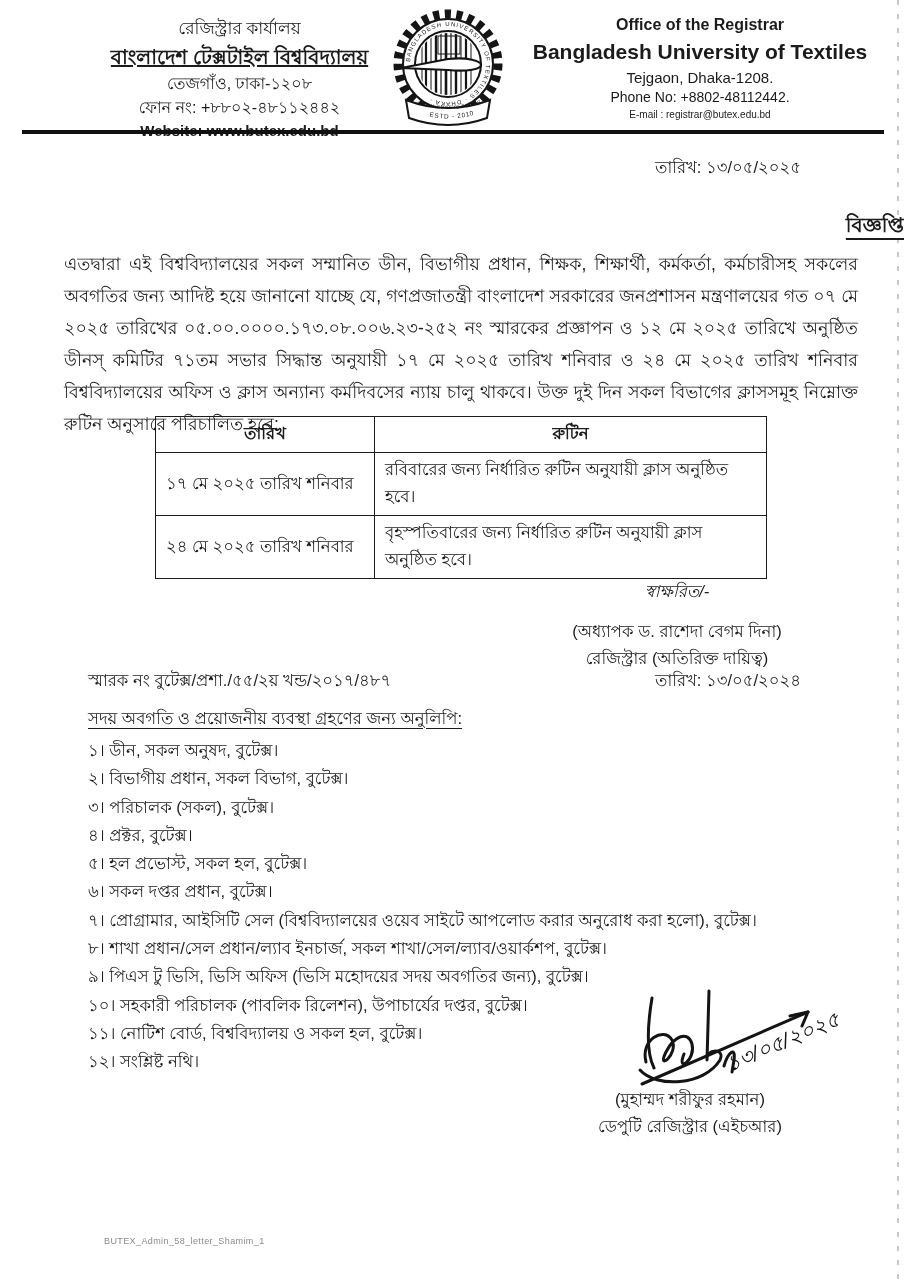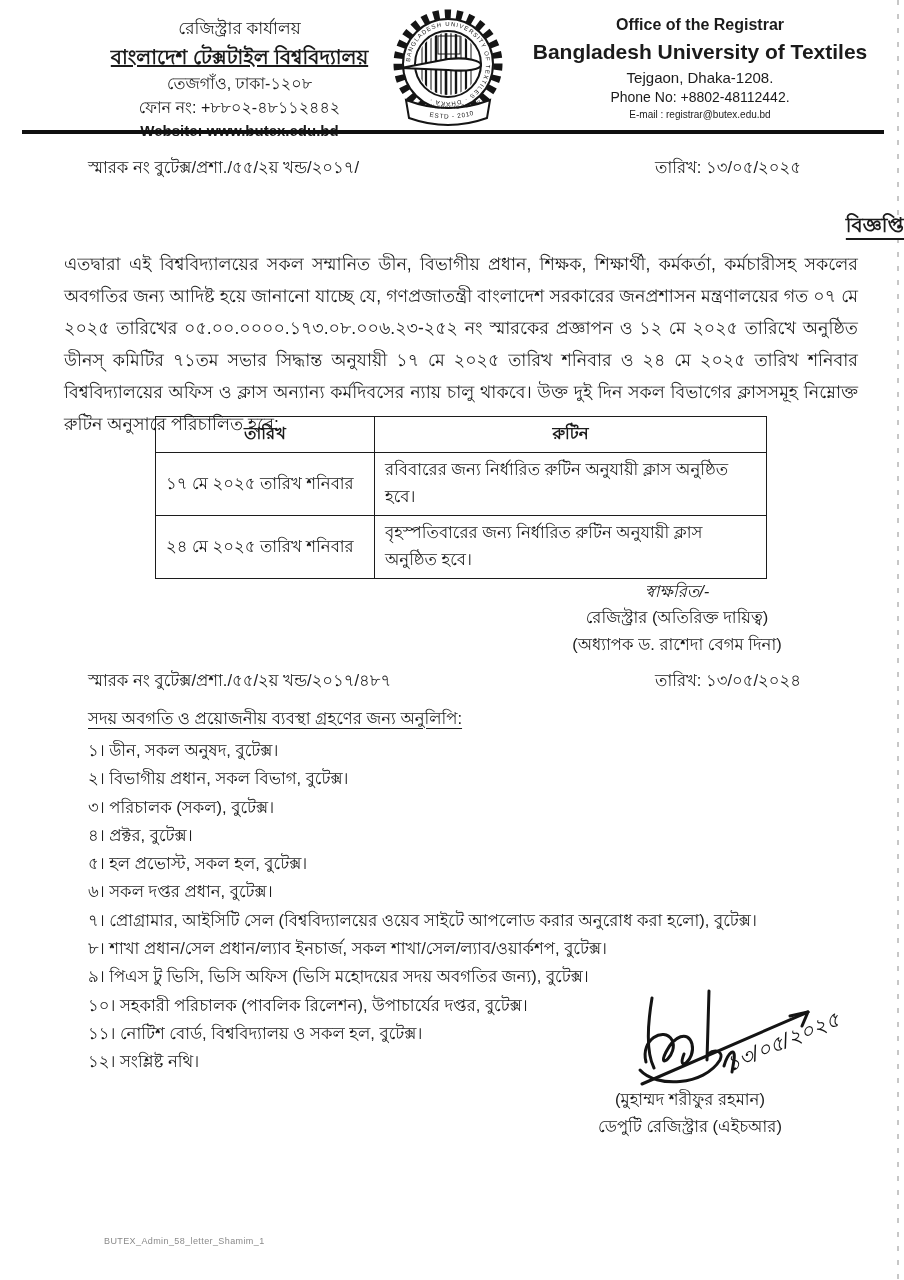--- a/index.html
+++ b/index.html
@@ -41,21 +41,21 @@
   .para{left:64px;top:248px;width:794px;font-size:17.5px;line-height:32px;text-align:justify;}
   
   table.routine{position:absolute;left:155px;top:416px;width:612px;border-collapse:collapse;
     font-size:16.5px;}
   table.routine th,table.routine td{border:1.6px solid #1c1c1c;padding:4px 10px;height:24px;}
   table.routine th{font-weight:bold;text-align:center;}
   td.c-date{text-align:left;width:198px;}
   td.c-routine{text-align:left;padding-left:14px;}
   
   .sig1{left:552px;top:578px;width:250px;text-align:center;font-size:16.5px;line-height:1.6;}
-  .sig1 .signed{font-style:italic;}
+  .sig1 .signed{font-style:italic;margin-bottom:14px;}
   
   .copy-head{left:88px;top:706px;font-size:16.5px;text-decoration:underline;text-underline-offset:4px;}
   .copy-list{left:88px;top:736px;width:780px;font-size:16.5px;}
   .copy-list .item{height:28.3px;line-height:28.3px;white-space:nowrap;}
   
   .sig2-svg{left:612px;top:988px;width:235px;height:108px;}
   .sig2{left:560px;top:1086px;width:260px;text-align:center;font-size:16.5px;line-height:1.65;}
   
   .footer{left:104px;top:1236px;font-size:9px;color:#8a8a8a;
     font-family:"Liberation Sans",sans-serif;letter-spacing:.4px;}
@@ -121,21 +121,20 @@
   <div class="abs hdr-right">
     <div class="r1">Office of the Registrar</div>
     <div class="r2">Bangladesh University of Textiles</div>
     <div class="r3">Tejgaon, Dhaka-1208.</div>
     <div class="r4">Phone No: +8802-48112442.</div>
     <div class="r5">E-mail : registrar@butex.edu.bd</div>
   </div>
 
   <div class="abs rule"></div>
 
-  <div class="abs memo memo1-no bn">স্মারক নং বুটেক্স/প্রশা./৫৫/২য় খন্ড/২০১৭/</div>
   <div class="abs memo memo1-date bn">তারিখ: ১৩/০৫/২০২৫</div>
 
   <div class="abs title bn">
     <span>বিজ্ঞপ্তি</span>
   </div>
 
   <div class="abs para bn">এতদ্বারা এই বিশ্ববিদ্যালয়ের সকল সম্মানিত ডীন, বিভাগীয় প্রধান, শিক্ষক, শিক্ষার্থী, কর্মকর্তা, কর্মচারীসহ সকলের অবগতির জন্য আদিষ্ট হয়ে জানানো যাচ্ছে যে, গণপ্রজাতন্ত্রী বাংলাদেশ সরকারের জনপ্রশাসন মন্ত্রণালয়ের গত ০৭ মে ২০২৫ তারিখের ০৫.০০.০০০০.১৭৩.০৮.০০৬.২৩-২৫২ নং স্মারকের প্রজ্ঞাপন ও ১২ মে ২০২৫ তারিখে অনুষ্ঠিত ডীনস্ কমিটির ৭১তম সভার সিদ্ধান্ত অনুযায়ী ১৭ মে ২০২৫ তারিখ শনিবার ও ২৪ মে ২০২৫ তারিখ শনিবার বিশ্ববিদ্যালয়ের অফিস ও ক্লাস অন্যান্য কর্মদিবসের ন্যায় চালু থাকবে। উক্ত দুই দিন সকল বিভাগের ক্লাসসমূহ নিম্নোক্ত রুটিন অনুসারে পরিচালিত হবে:</div>
 
   <table class="routine bn">
     <tbody>
@@ -149,22 +148,22 @@
     </tr>
     <tr>
       <td class="c-date">২৪ মে ২০২৫ তারিখ শনিবার</td>
       <td class="c-routine">বৃহস্পতিবারের জন্য নির্ধারিত রুটিন অনুযায়ী ক্লাস অনুষ্ঠিত হবে।</td>
     </tr>
   </tbody>
     </table>
 
   <div class="abs sig1 bn">
     <div class="signed">স্বাক্ষরিত/-</div>
+    <div>(অধ্যাপক ড. রাশেদা বেগম দিনা)</div>
     <div>রেজিস্ট্রার (অতিরিক্ত দায়িত্ব)</div>
-    <div>(অধ্যাপক ড. রাশেদা বেগম দিনা)</div>
   </div>
 
   <div class="abs memo memo2-no bn">স্মারক নং বুটেক্স/প্রশা./৫৫/২য় খন্ড/২০১৭/৪৮৭</div>
   <div class="abs memo memo2-date bn">তারিখ: ১৩/০৫/২০২৪</div>
 
   <div class="abs copy-head bn">সদয় অবগতি ও প্রয়োজনীয় ব্যবস্থা গ্রহণের জন্য অনুলিপি:</div>
   <div class="abs copy-list bn">
     <div class="item">১। ডীন, সকল অনুষদ, বুটেক্স।</div>
     <div class="item">২। বিভাগীয় প্রধান, সকল বিভাগ, বুটেক্স।</div>
     <div class="item">৩। পরিচালক (সকল), বুটেক্স।</div>

